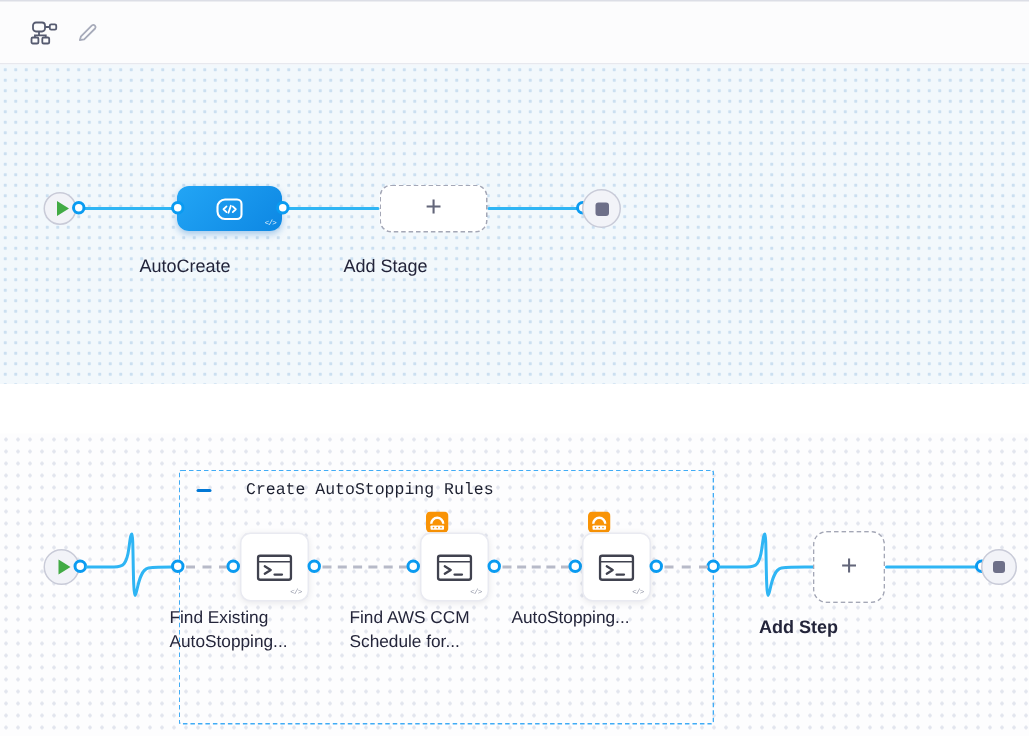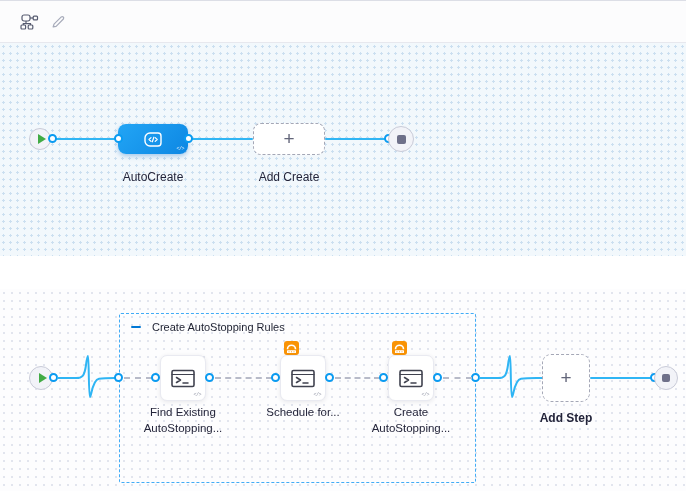--- a/index.html
+++ b/index.html
@@ -25,46 +25,46 @@
 
   
   .hline { position:absolute; height:2px; background:#2fb5f4; border-radius:1px; }
   .dline { position:absolute; height:0; border-top:2px dashed #b7bac8; }
   .ring { position:absolute; width:9px; height:9px; border:2px solid #0a9bf1; background:#fff; border-radius:50%; }
   .endpoint { position:absolute; border-radius:50%; background:#f2f3f8; border:1px solid #c9cbd8;
               display:flex; align-items:center; justify-content:center; }
   .play { width:0; height:0; border-left:8px solid #42ab45; border-top:5px solid transparent;
           border-bottom:5px solid transparent; margin-left:3px; }
   .stopsq { width:9px; height:9px; background:#6e7089; border-radius:2px; }
-  .nodelabel { position:absolute; text-align:center; font-size:12px; color:#23243a; }
+  .nodelabel { position:absolute; font-size:12px; color:#23243a; }
 
   
   .stage-node { position:absolute; left:118px; top:81px; width:70px; height:30px; border-radius:8px;
     background:linear-gradient(135deg,#22a5f5 0%,#0d87e3 100%);
     box-shadow:0 2px 5px rgba(13,110,200,.35);
     display:flex; align-items:center; justify-content:center; cursor:pointer; }
   .corner-glyph { position:absolute; right:4px; bottom:2px; font-size:5px; color:rgba(255,255,255,.9);
     font-family:"Liberation Mono",monospace; letter-spacing:-.5px; }
   .add-node { position:absolute; background:#fff; border:1px dashed #a4a7b6; border-radius:8px;
     display:flex; align-items:center; justify-content:center; cursor:pointer; }
   .plus { font-size:19px; font-weight:400; color:#63667a; line-height:1; margin-top:-2px; }
 
   
   .group-box { position:absolute; left:119px; top:24px; width:357px; height:170px;
     border:1px dashed #41acf6; border-radius:2px; }
-  .group-head { position:absolute; top:7px; left:11px; display:flex; align-items:center; gap:11px; cursor:pointer; }
+  .group-head { position:absolute; top:7px; left:11px; display:flex; align-items:center; gap:23px; cursor:pointer;font-family:Liberation Mono, monospace; }
   .minus-bar { width:10px; height:2px; background:#0278d5; border-radius:1px; }
   .group-label { font-size:11px; color:#1d2030; }
 
   .step-card { position:absolute; top:66px; width:46px; height:46px; background:#fff;
     border:1px solid #e9eaf1; border-radius:7px; box-shadow:0 1px 4px rgba(40,41,61,.10);
     display:flex; align-items:center; justify-content:center; cursor:pointer; }
   .step-card .corner-glyph { color:#9296a6; }
   .badge { position:absolute; top:52px; width:15px; height:14px; }
-  .steplabel { position:absolute; top:116px; width:140px; text-align:center;
+  .steplabel { position:absolute; top:116px; width:140px; text-align:left;
     font-size:11.5px; line-height:15.5px; color:#24253a; }
   .squig { position:absolute; top:61px; }
 </style>
 </head>
 <body>
 
 <div class="screen">
 
   <div class="header">
     <svg class="gicon" viewBox="0 0 19 16">
@@ -110,21 +110,21 @@
     <div class="add-node" style="left:253px; top:80px; width:72px; height:32px;">
       <span class="plus">+</span>
     </div>
 
     <div class="ring" style="left:384px; top:91px;"></div>
     <div class="endpoint" style="left:388px; top:83px; width:26px; height:26px;">
       <div class="stopsq"></div>
     </div>
 
     <div class="nodelabel" style="left:93px; top:127px; width:120px;">AutoCreate</div>
-    <div class="nodelabel" style="left:229px; top:127px; width:120px;">Add Create</div>
+    <div class="nodelabel" style="left:229px; top:127px; width:120px;">Add Stage</div>
   </div>
 
   <div class="canvas step-canvas">
 
     <div class="endpoint" style="left:29px; top:77px; width:24px; height:24px;">
       <div class="play"></div>
     </div>
     <div class="ring" style="left:49px; top:84px;"></div>
 
     <svg class="squig" style="left:57px;" width="63" height="56" viewBox="0 0 63 56">
@@ -203,24 +203,24 @@
       </svg>
       <span class="corner-glyph">&lt;/&gt;</span>
     </div>
     <div class="ring" style="left:433px; top:84px;"></div>
 
     <div class="steplabel" style="left:113px;">
       <div>Find Existing</div>
       <div>AutoStopping...</div>
     </div>
     <div class="steplabel" style="left:233px;">
+      <div>Find AWS CCM</div>
       <div>Schedule for...</div>
     </div>
     <div class="steplabel" style="left:341px;">
-      <div>Create</div>
       <div>AutoStopping...</div>
     </div>
 
     <svg class="squig" style="left:479px;" width="63" height="56" viewBox="0 0 63 56">
       <path d="M0,28 H19 C25,28 27.5,26.5 29,15 C29.8,8.5 30.2,6 31,6 C32,6 31.5,47 33,47
                C34.5,47 35,30 42,28.7 C48,27.8 54,28 63,28" fill="none" stroke="#2fb5f4" stroke-width="2" stroke-linecap="round"></path>
     </svg>
 
     <div class="add-node" style="left:542px; top:65px; width:48px; height:48px; border-radius:9px;">
       <span class="plus">+</span>

